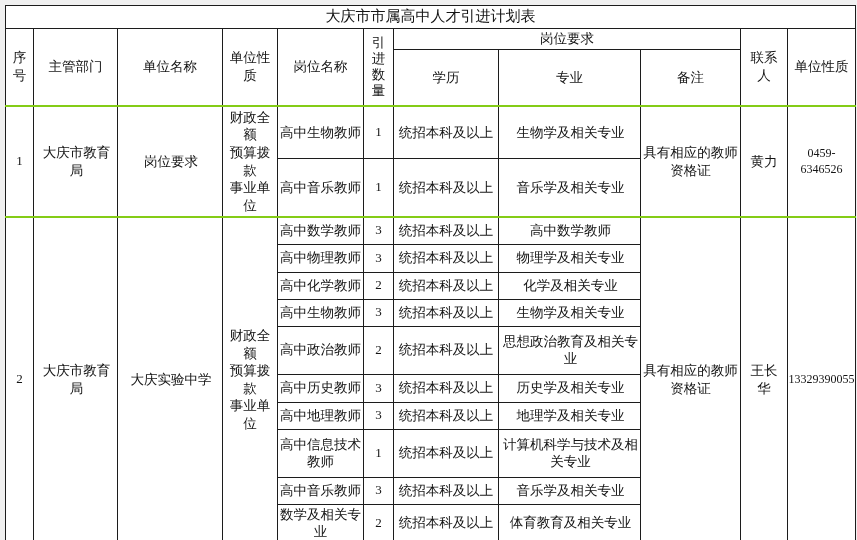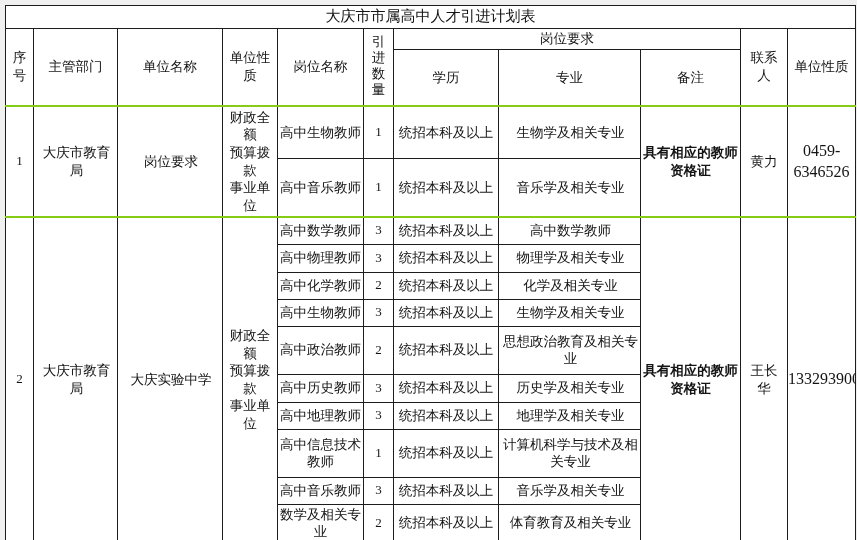--- a/index.html
+++ b/index.html
@@ -29,29 +29,29 @@
     overflow: hidden;
     word-break: normal;
   }
   tr.title-row td {
     font-size: 15px;
     height: 22px;
     padding: 0;
   }
   tr.hdr1 { height: 18px; }
   tr.hdr2 { height: 57px; }
-  th.vh { padding: 0; font-family: Liberation Mono, monospace; }
+  th.vh { padding: 0; }
   .vtext { display: inline-block; width: 1em; word-break: break-all; line-height: 1.18; }
   .w2 { display: inline-block; width: 2em; word-break: break-all; text-align: center; }
   td.l { text-align: center; padding-left: 4px; padding-right: 2px; }
   td.pre { white-space: pre-line; padding: 1px 2px; }
   td.pos { padding: 1px 0; }
-  td.note { padding: 1px 2px; font-weight: bold; }
+  td.note { padding: 1px 2px; }
   td.num { font-size: 13px; }
-  td.phone { font-size: 16px; padding: 1px 0; }
+  td.phone { font-size: 12px; padding: 1px 0; }
   tr.b1r1 { height: 52px; }
   tr.b1r2 { height: 59px; }
   tr.r27 { height: 27px; }
   tr.r28 { height: 28px; }
   tr.r48 { height: 48px; }
   tr.block-start td { border-top: 2px solid #84cc16; }
   tr.cont { height: 5px; }
   tr.cont td { border-top: 2px solid #111; border-bottom: 0; }
 </style>
 </head>

